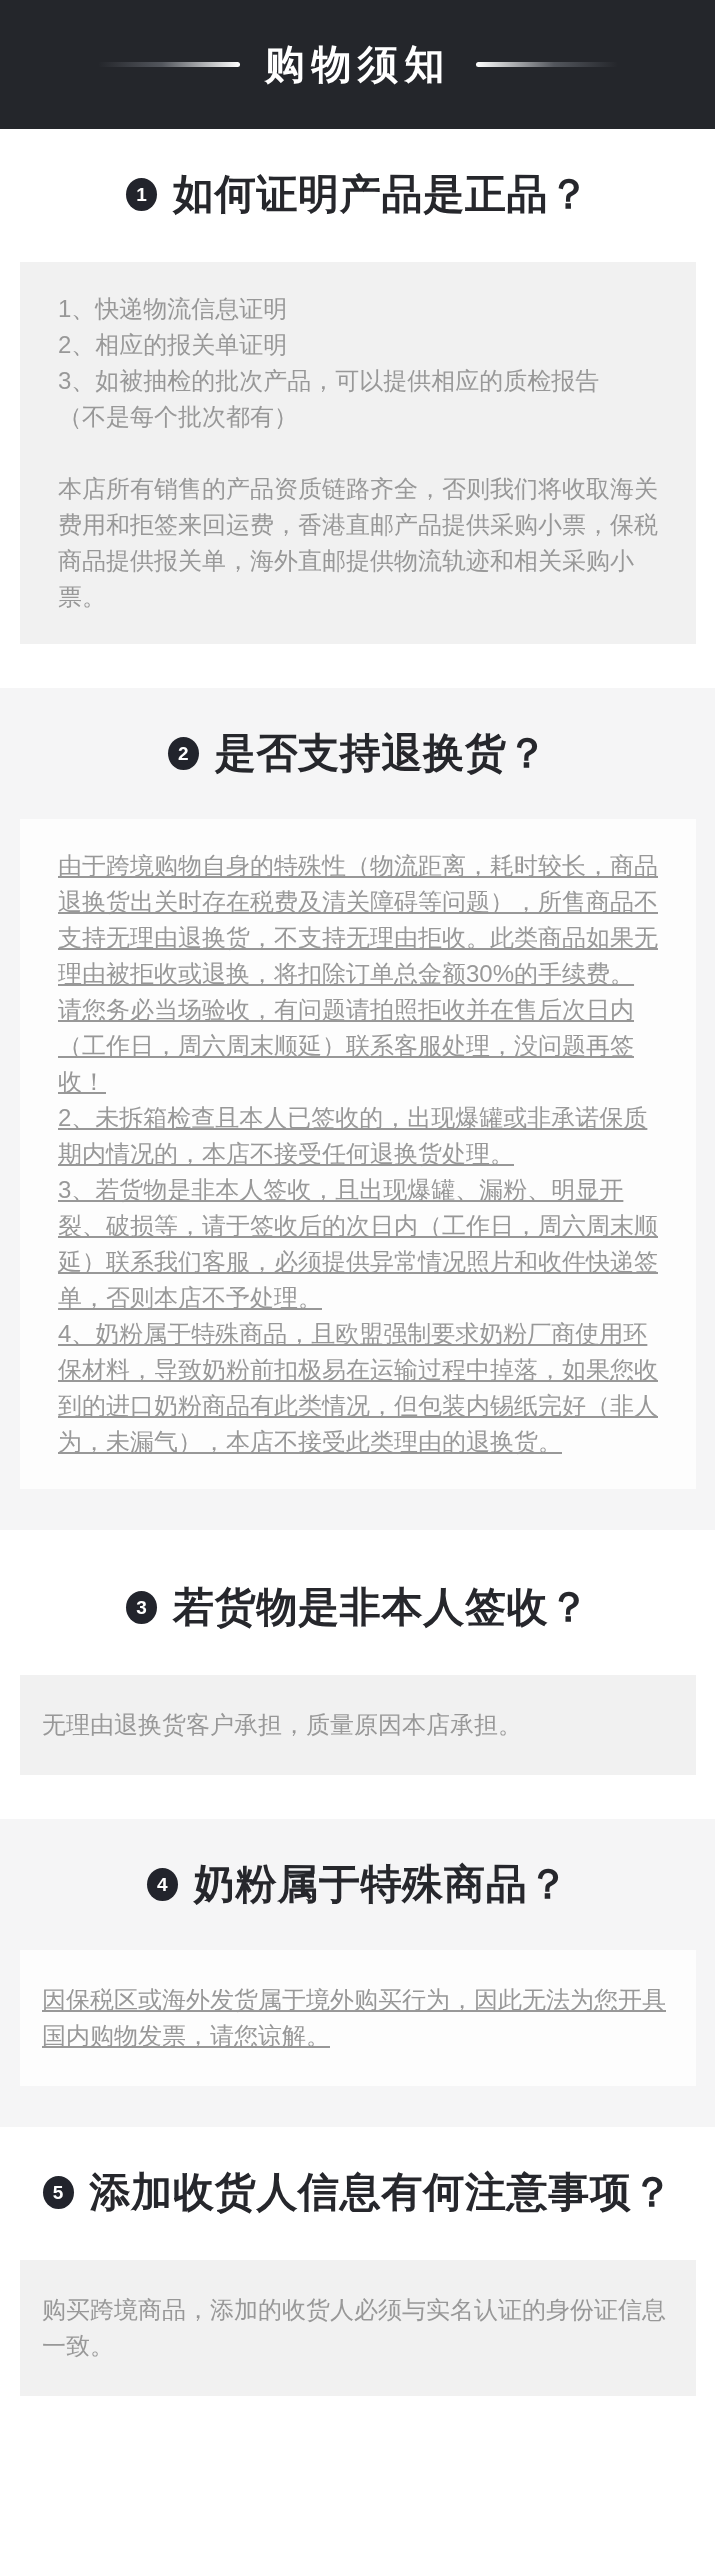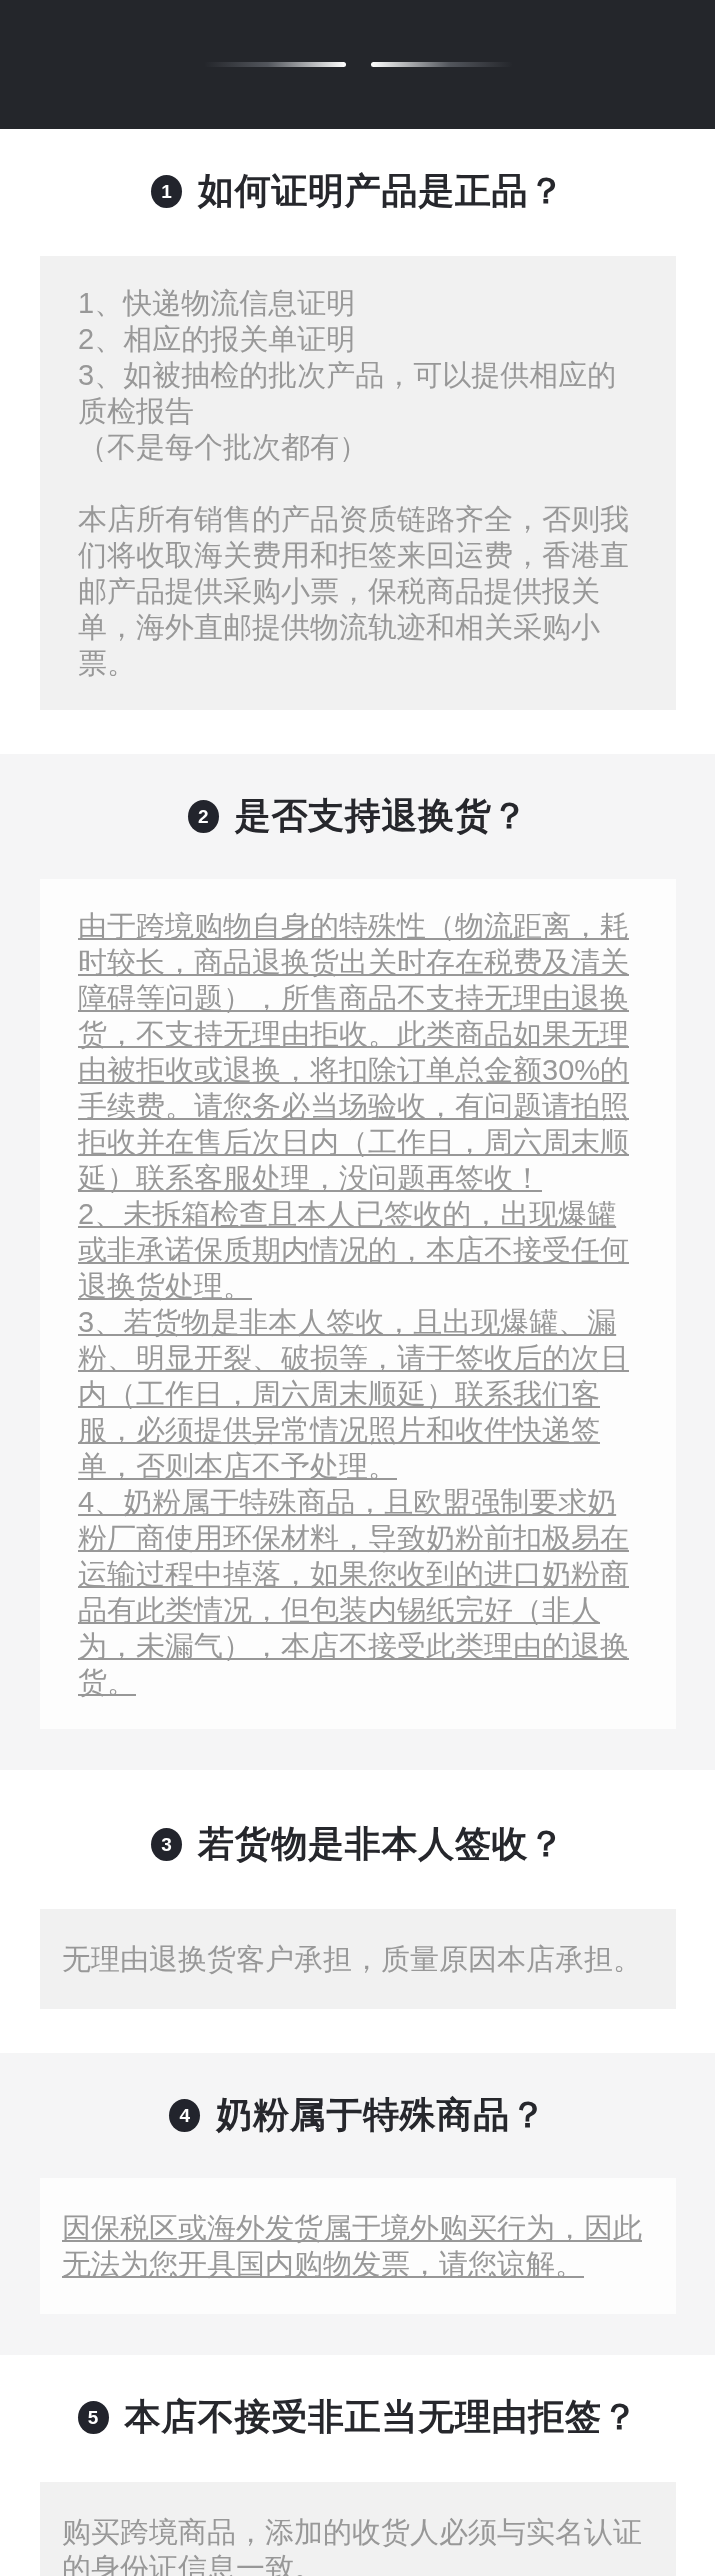--- a/index.html
+++ b/index.html
@@ -72,48 +72,49 @@
     background:var(--badge-bg);
     color:#ffffff;
     font-size:19px;
     font-weight:800;
     display:flex;
     align-items:center;
     justify-content:center;
     flex:0 0 auto;
   }
   .heading-text{
-    font-size:36px;
+    font-size:41px;
     font-weight:800;
     color:var(--heading-color);
     letter-spacing:0.7px;
     white-space:nowrap;
   }
 
   .box{
-    margin:40px 40px 0;
+    margin:40px 20px 0;
     padding:29px 38px;
-    font-size:29px;
+    font-size:24px;
     line-height:36px;
     color:var(--body-text);
   }
   .box.gray{background:var(--gray-box-bg);}
   .sec.band .box{background:var(--inner-box-bg);margin-top:38px;text-decoration:underline;}
   .box.single{padding:32px 22px;}
   .para{
     margin:0;
     white-space:pre-line;
   }
   .para.gap-top{margin-top:36px;}
 </style>
 </head>
 <body>
 
 <header class="hero">
   <span class="flourish flourish-left"></span>
+  <h1 class="hero-title">购物须知</h1>
   <span class="flourish flourish-right"></span>
 </header>
 
 <section class="sec plain">
   <div class="heading">
     <span class="badge">1</span>
     <span class="heading-text">如何证明产品是正品？</span>
   </div>
   <div class="box gray">
     <p class="para">1、快递物流信息证明
@@ -153,19 +154,19 @@
     <span class="heading-text">奶粉属于特殊商品？</span>
   </div>
   <div class="box single">
     <p class="para">因保税区或海外发货属于境外购买行为，因此无法为您开具国内购物发票，请您谅解。</p>
   </div>
 </section>
 
 <section class="sec plain last">
   <div class="heading">
     <span class="badge">5</span>
-    <span class="heading-text">本店不接受非正当无理由拒签？</span>
+    <span class="heading-text">添加收货人信息有何注意事项？</span>
   </div>
   <div class="box gray single">
     <p class="para">购买跨境商品，添加的收货人必须与实名认证的身份证信息一致。</p>
   </div>
 </section>
 
 
 </body></html>

